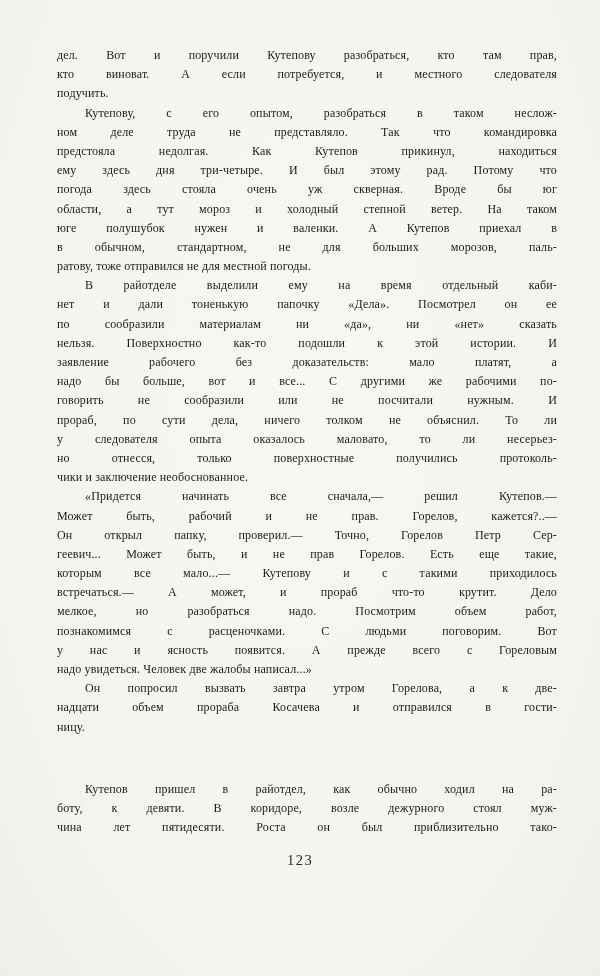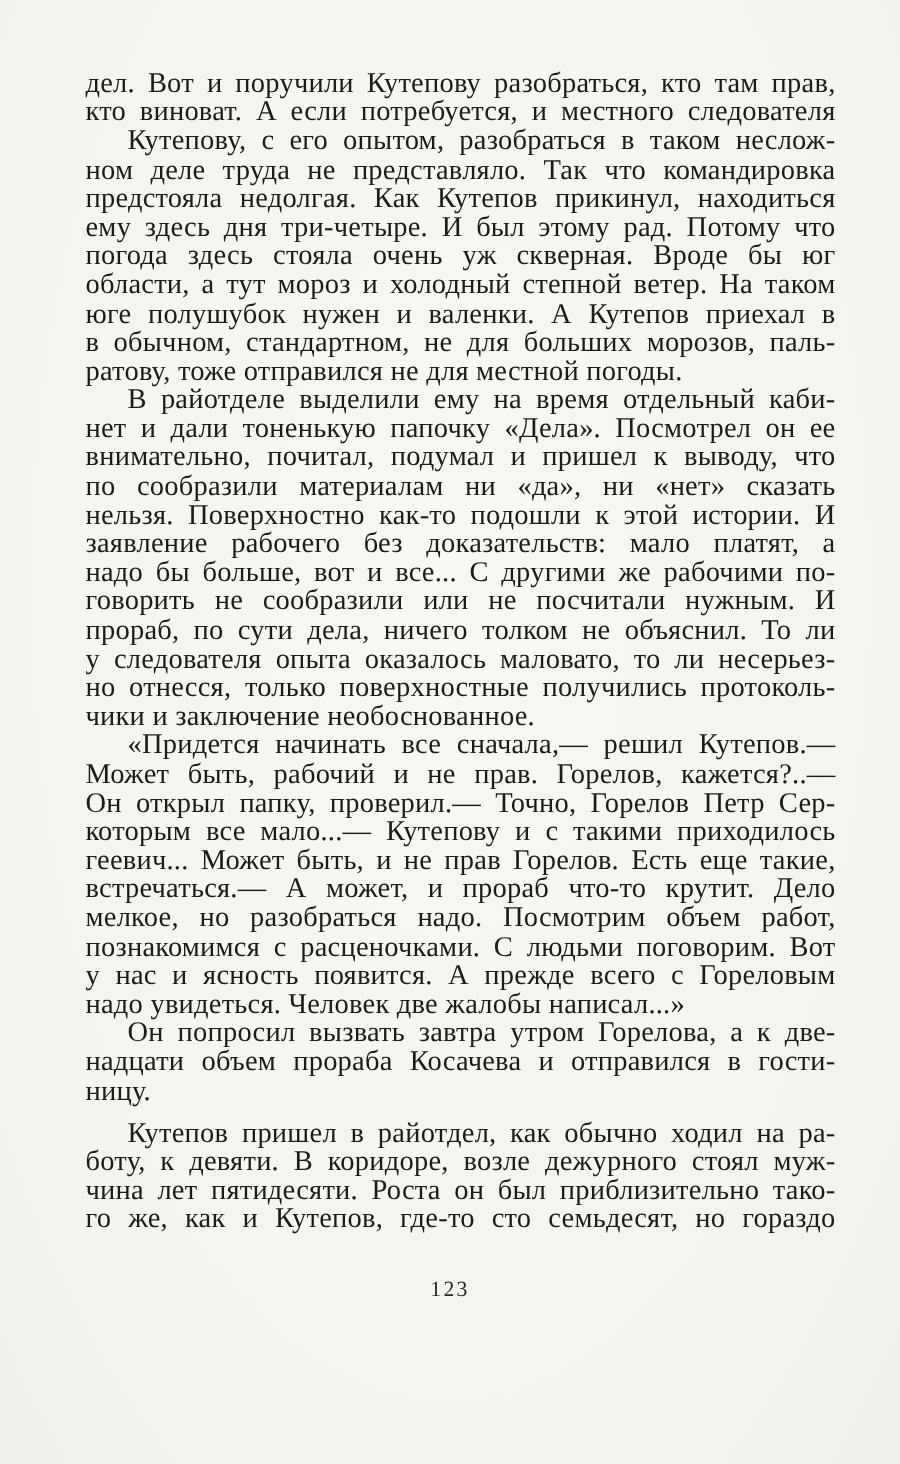--- a/index.html
+++ b/index.html
@@ -24,21 +24,21 @@
     width: 500px;
   }
   .para {
     margin: 0;
     padding: 0;
   }
   .line {
     display: block;
     height: 19.2px;
     line-height: 19.2px;
-    font-size: 19px;
+    font-size: 12px;
     letter-spacing: 0.15px;
     text-align: left;
     white-space: nowrap;
   }
   .line.just {
     white-space: normal;
     text-align: justify;
     text-align-last: justify;
   }
   .line.indent {
@@ -56,64 +56,63 @@
   }
 </style>
 </head>
 <body>
 
 <div class="scan-page">
   <div class="text-block">
       <div class="para">
         <div class="line just">дел. Вот и поручили Кутепову разобраться, кто там прав,</div>
         <div class="line just">кто виноват. А если потребуется, и местного следователя</div>
+        <div class="line">подучить.</div>
       </div>
       <div class="para">
         <div class="line just indent">Кутепову, с его опытом, разобраться в таком неслож-</div>
         <div class="line just">ном деле труда не представляло. Так что командировка</div>
         <div class="line just">предстояла недолгая. Как Кутепов прикинул, находиться</div>
         <div class="line just">ему здесь дня три-четыре. И был этому рад. Потому что</div>
         <div class="line just">погода здесь стояла очень  уж скверная. Вроде бы  юг</div>
         <div class="line just">области, а тут мороз и холодный степной ветер. На таком</div>
         <div class="line just">юге полушубок нужен и валенки. А Кутепов приехал в</div>
         <div class="line just">в обычном, стандартном, не для больших морозов, паль-</div>
         <div class="line">ратову, тоже отправился не для местной погоды.</div>
       </div>
       <div class="para">
         <div class="line just indent">В райотделе выделили ему на время отдельный каби-</div>
         <div class="line just">нет и дали тоненькую папочку «Дела». Посмотрел он ее</div>
-        <div class="line just">внимательно, почитал, подумал и пришел к выводу, что</div>
         <div class="line just">по сообразили материалам ни «да»,  ни «нет»  сказать</div>
         <div class="line just">нельзя. Поверхностно как-то подошли к этой истории. И</div>
         <div class="line just">заявление рабочего без доказательств: мало платят, а</div>
         <div class="line just">надо бы больше, вот и все... С другими же рабочими по-</div>
         <div class="line just">говорить не сообразили или не посчитали нужным. И</div>
         <div class="line just">прораб, по сути дела, ничего толком не объяснил. То ли</div>
         <div class="line just">у следователя опыта оказалось маловато, то ли несерьез-</div>
         <div class="line just">но отнесся, только поверхностные получились протоколь-</div>
         <div class="line">чики и заключение необоснованное.</div>
       </div>
       <div class="para">
         <div class="line just indent">«Придется начинать все сначала,— решил Кутепов.—</div>
         <div class="line just">Может быть, рабочий и не прав. Горелов, кажется?..—</div>
         <div class="line just">Он открыл папку, проверил.— Точно, Горелов Петр Сер-</div>
+        <div class="line just">геевич... Может быть, и не прав Горелов. Есть еще такие,</div>
         <div class="line just">которым все мало...— Кутепову и с такими приходилось</div>
-        <div class="line just">геевич... Может быть, и не прав Горелов. Есть еще такие,</div>
         <div class="line just">встречаться.— А может, и прораб что-то крутит. Дело</div>
         <div class="line just">мелкое, но разобраться надо. Посмотрим объем работ,</div>
         <div class="line just">познакомимся с расценочками. С людьми поговорим. Вот</div>
         <div class="line just">у нас и ясность появится. А прежде всего с Гореловым</div>
         <div class="line">надо увидеться. Человек две жалобы написал...»</div>
       </div>
       <div class="para">
         <div class="line just indent">Он попросил вызвать завтра утром Горелова, а к две-</div>
         <div class="line just">надцати объем прораба Косачева и отправился в гости-</div>
         <div class="line">ницу.</div>
       </div>
-      <div class="para" style="margin-top: 9px;">
+      <div class="para" style="margin-top: 43px;">
         <div class="line just indent">Кутепов пришел в райотдел, как обычно ходил на ра-</div>
         <div class="line just">боту, к девяти. В коридоре, возле дежурного стоял муж-</div>
         <div class="line just">чина лет пятидесяти. Роста он был приблизительно тако-</div>
-        <div class="line just">го же, как и Кутепов, где-то сто семьдесят, но  гораздо</div>
       </div>
     </div>
   <div class="page-number">123</div>
 </div>
 
 </body></html>

